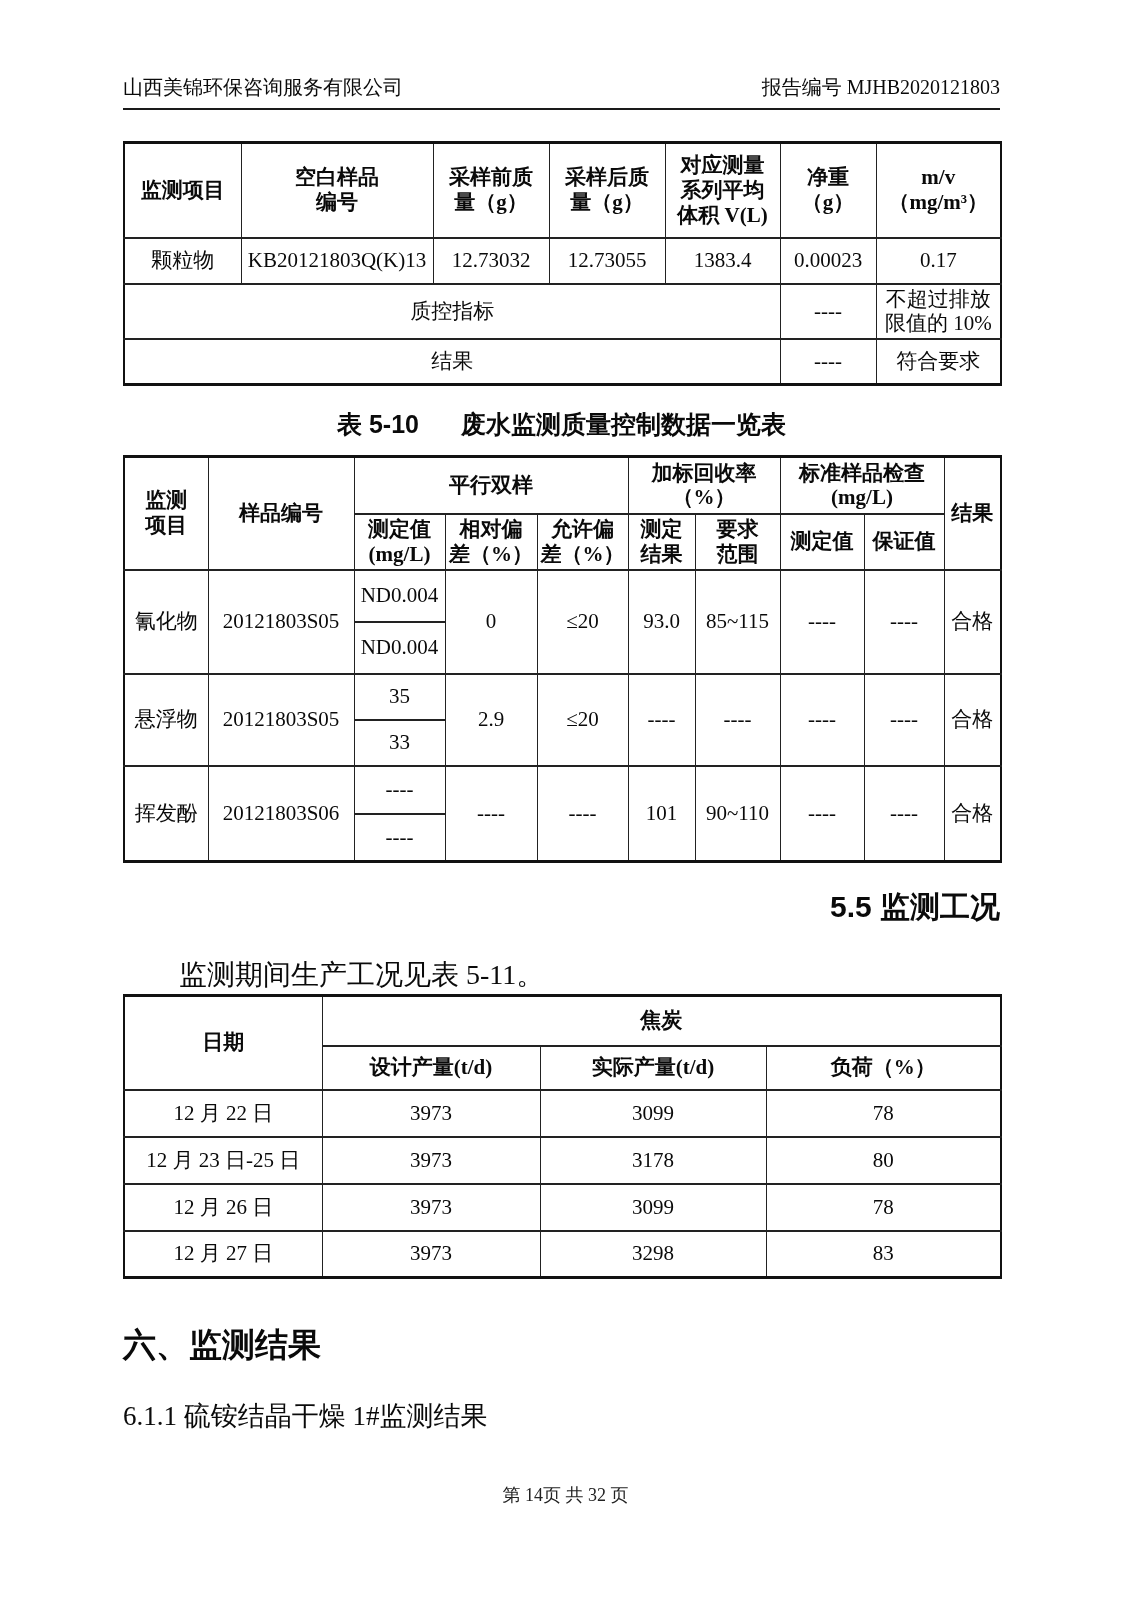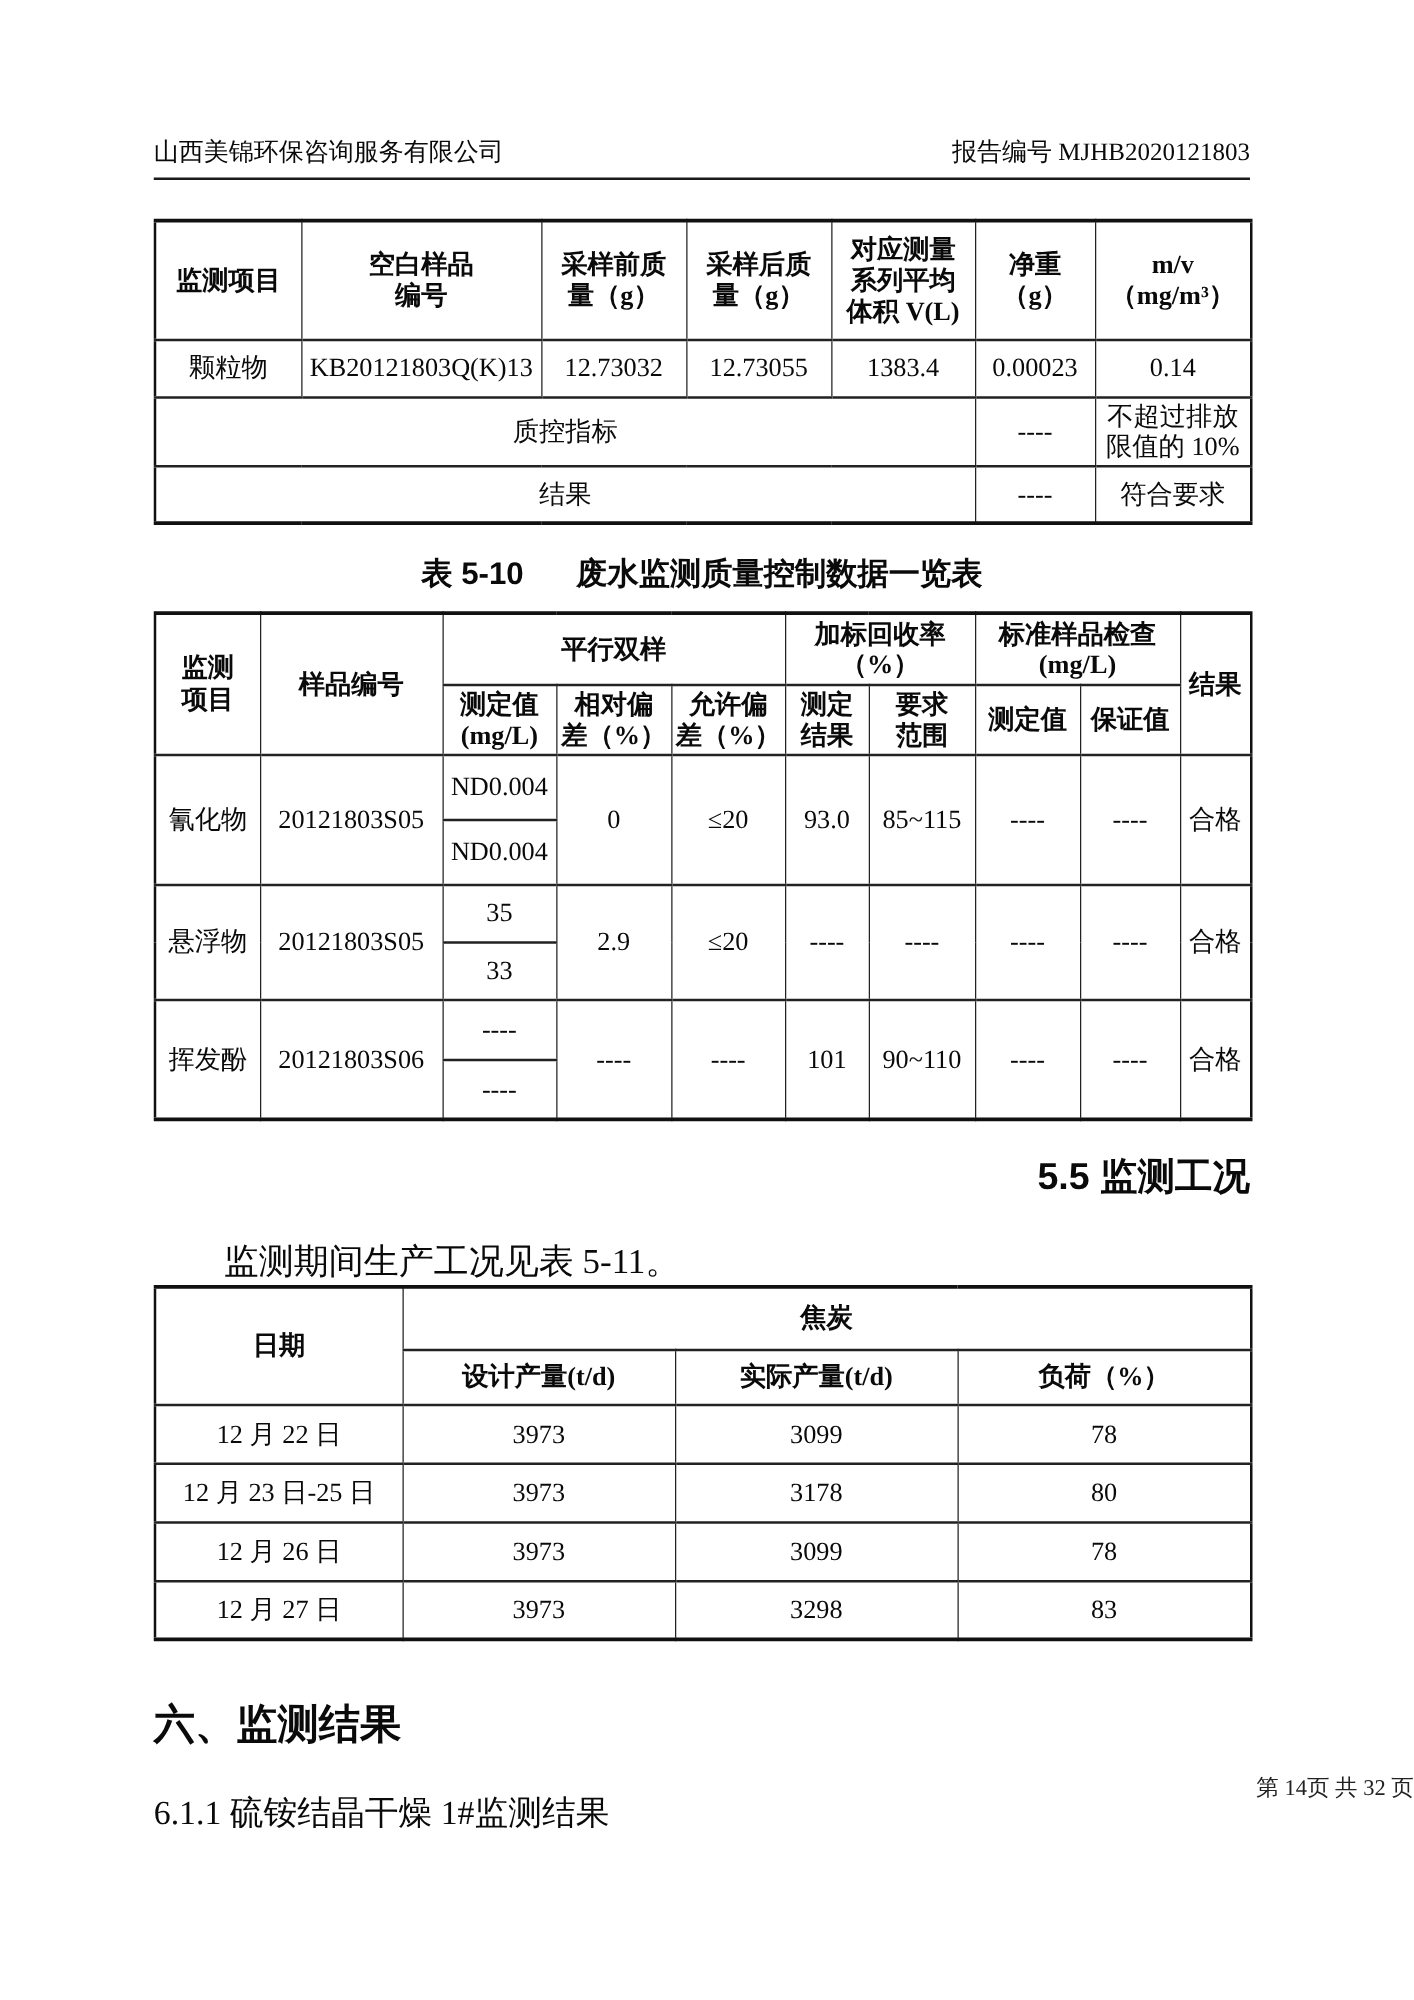--- a/index.html
+++ b/index.html
@@ -3,21 +3,21 @@
 <meta charset="utf-8">
 <style>
   * { box-sizing: border-box; }
   html,body { margin:0; padding:0; }
   body {
     width:1131px; height:1600px; position:relative;
     background:#ffffff; color:#0a0a0a;
     font-family:"Liberation Serif","DejaVu Serif",serif;
     overflow:hidden;
   }
-  .content { width:877px; margin-left:123px; padding-top:108px; }
+  .content { width:877px; margin-left:123px; padding-top:74px; }
 
   
   .doc-header {
     display:flex; justify-content:space-between; align-items:flex-end;
     font-size:20px; padding-bottom:7px; border-bottom:2px solid #1a1a1a;
   }
 
   
   table { width:877px; border-collapse:collapse; table-layout:fixed; }
   .grid-table { border:2px solid #111; border-top:3px solid #111; border-bottom:3px solid #111; }
@@ -65,22 +65,22 @@
     margin-top:44px; font-size:33px; font-weight:bold;
     font-family:"Liberation Sans","DejaVu Sans",sans-serif;
   }
   .h61 {
     margin-top:30px; font-size:29px; font-weight:bold;
     font-family:"Liberation Sans","DejaVu Sans",sans-serif;
   }
   .h611 { margin-top:30px; font-size:27px; }
 
   .page-footer {
-    position:absolute; top:1418px; left:0; width:1131px;
-    text-align:right; font-size:18px; color:#222;
+    position:absolute; top:1483px; left:0; width:1131px;
+    text-align:center; font-size:18px; color:#222;
   }
 </style>
 </head>
 <body>
 
 <div class="content">
 
   <div class="doc-header">
     <span>山西美锦环保咨询服务有限公司</span>
     <span>报告编号 MJHB2020121803</span>
@@ -112,21 +112,21 @@
       <td class="hd">m/v
 （mg/m³）</td>
     </tr>
     <tr class="r-data1">
       <td>颗粒物</td>
       <td>KB20121803Q(K)13</td>
       <td>12.73032</td>
       <td>12.73055</td>
       <td>1383.4</td>
       <td>0.00023</td>
-      <td>0.14</td>
+      <td>0.17</td>
     </tr>
     <tr class="r-qc">
       <td colspan="5">质控指标</td>
       <td>----</td>
       <td>不超过排放
 限值的 10%</td>
     </tr>
     <tr class="r-res">
       <td colspan="5">结果</td>
       <td>----</td>

